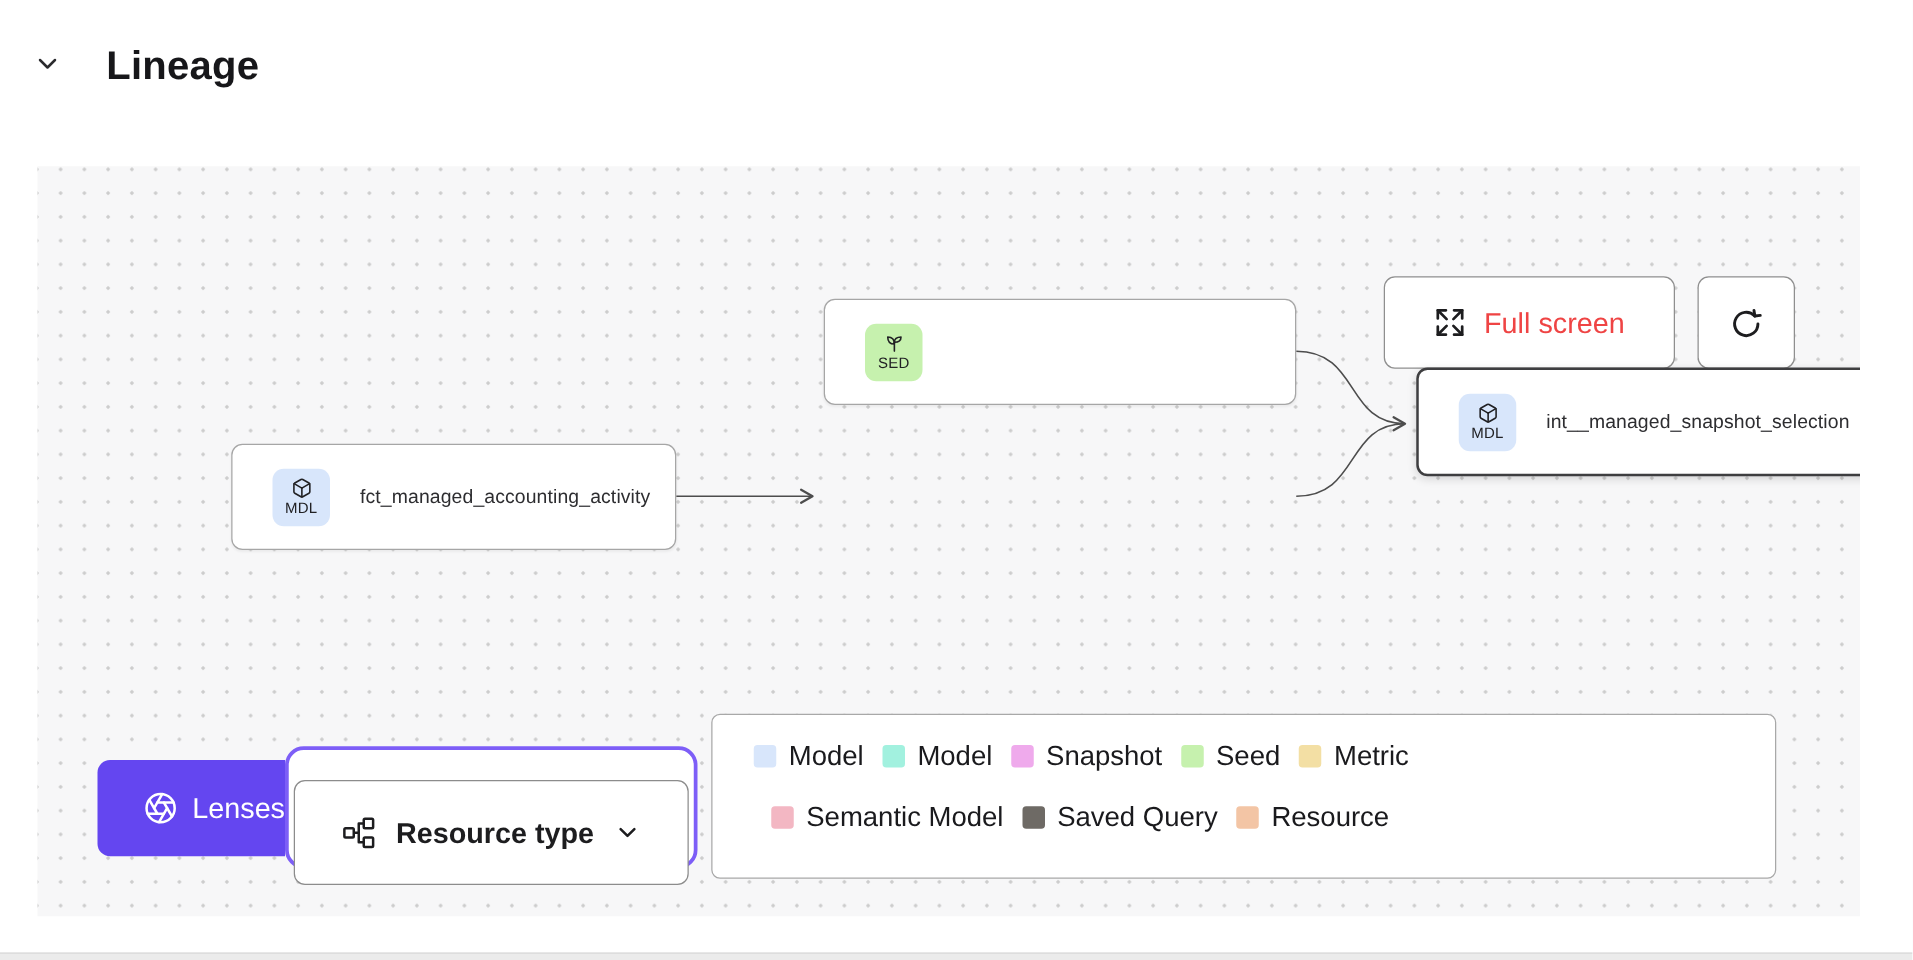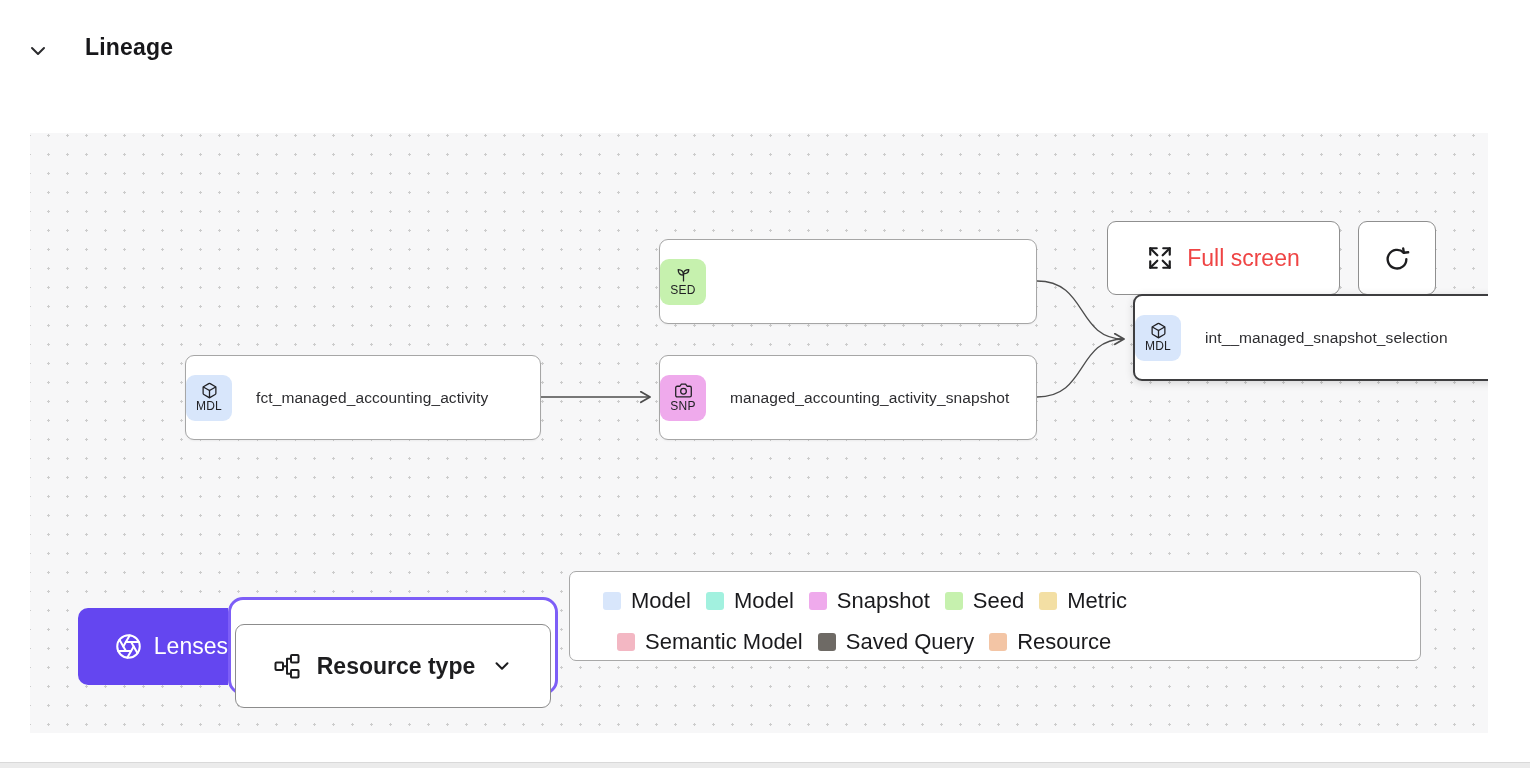--- a/index.html
+++ b/index.html
@@ -2,55 +2,55 @@
 <html><head>
 <meta charset="utf-8">
 <style>
   * { margin:0; padding:0; box-sizing:border-box; }
   html,body { width:1530px; height:768px; background:#ffffff;
     font-family:"Liberation Sans", sans-serif; position:relative; overflow:hidden; }
 
   
   .hdr-chevron { position:absolute; left:26px; top:39px; width:24px; height:24px;
     color:#2b2b2e; cursor:pointer; }
-  .page-title { position:absolute; left:85px; top:34px; font-size:23px; font-weight:700;
+  .page-title { position:absolute; left:85px; top:34px; font-size:32px; font-weight:700;
     color:#17171a; letter-spacing:.2px; }
 
   
   .canvas { position:absolute; left:30px; top:133px; width:1458px; height:600px;
     background-color:#f7f7f8;
     background-image: radial-gradient(circle, #cccccc 1.2px, transparent 1.4px);
     background-size:19px 19px; background-position:9px 12px; overflow:hidden; }
 
   .edges { position:absolute; left:0; top:0; width:1458px; height:600px; pointer-events:none; }
 
   
   .btn { position:absolute; background:#fff; border:1.5px solid #8f8f8f; border-radius:9px;
     display:flex; align-items:center; justify-content:center; gap:14px; cursor:pointer;
     color:#ef4444;margin-top:36px; }
   .btn-full { left:1077px; top:52px; width:233px; height:74px; font-size:23px; font-weight:500; }
   .btn-refresh { left:1328px; top:52px; width:78px; height:74px; }
 
   
   .node { position:absolute; height:85px; background:#fff; border:1px solid #a6a6a6;
-    border-radius:9px; display:flex; align-items:center; gap:24px; padding-left:0;
+    border-radius:9px; display:flex; align-items:center; gap:24px; padding-left:32px;
     box-shadow:0 1px 2px rgba(0,0,0,.05); cursor:pointer; }
   .node-seed { left:629px; top:106px; width:378px; }
   .node-fct  { left:155px; top:222px; width:356px; }
   .node-snp  { left:629px; top:222px; width:378px; }
   .node-int  { left:1103px; top:161px; width:420px; height:87px; border:2px solid #3e3e40;
     box-shadow:0 2px 8px rgba(0,0,0,.14); }
   .badge { width:46px; height:46px; border-radius:9px; flex:0 0 auto;
     display:flex; flex-direction:column; align-items:center; justify-content:center; gap:1px;
     color:#212124; }
   .badge-code { font-size:12px; font-weight:500; letter-spacing:.2px; line-height:13px; }
   .node-label { font-size:15.5px; color:#2d2d30; letter-spacing:.1px; white-space:nowrap; }
 
   
-  .legend { position:absolute; left:539px; top:438px; width:852px; height:90px;
+  .legend { position:absolute; left:539px; top:438px; width:852px; height:132px;
     background:#fff; border:1.5px solid #a8a8a8; border-radius:7px;
     padding:11px 0 0 33px; display:flex; flex-direction:column; gap:5px; }
   .legend-row { display:flex; align-items:center; height:44px; gap:15px; }
   .legend-row2 { margin-left:14px; }
   .legend-item { display:flex; align-items:center; gap:10px; font-size:22px; color:#1a1a1d; }
   .swatch { width:18px; height:18px; border-radius:3px; flex:0 0 auto; }
 
   
   .lenses-btn { position:absolute; left:48px; top:475px; width:150px; height:77px;
     border:none; border-radius:10px 0 0 10px; display:flex; align-items:center;
@@ -133,30 +133,20 @@
       <svg width="17" height="17" viewBox="0 0 24 24" fill="none" stroke="#212124" stroke-width="1.8" stroke-linecap="round" stroke-linejoin="round">
         <path d="M21 16V8a2 2 0 0 0-1-1.73l-7-4a2 2 0 0 0-2 0l-7 4A2 2 0 0 0 3 8v8a2 2 0 0 0 1 1.73l7 4a2 2 0 0 0 2 0l7-4A2 2 0 0 0 21 16z"></path>
         <polyline points="3.27 6.96 12 12.01 20.73 6.96"></polyline>
           <line x1="12" y1="22.08" x2="12" y2="12"></line>
       </svg>
       <span class="badge-code">MDL</span>
     </span>
     <span class="node-label">fct_managed_accounting_activity</span>
   </div>
 
-  <div class="node node-snp">
-    <span class="badge" style="background: rgb(239, 170, 236);">
-      <svg width="17" height="17" viewBox="0 0 24 24" fill="none" stroke="#212124" stroke-width="1.8" stroke-linecap="round" stroke-linejoin="round">
-        <path d="M23 19a2 2 0 0 1-2 2H3a2 2 0 0 1-2-2V8a2 2 0 0 1 2-2h4l2-3h6l2 3h4a2 2 0 0 1 2 2z"></path>
-        <circle cx="12" cy="13" r="4"></circle>
-      </svg>
-      <span class="badge-code">SNP</span>
-    </span>
-    <span class="node-label">managed_accounting_activity_snapshot</span>
-  </div>
 
   <div class="node node-int">
     <span class="badge" style="background: rgb(216, 230, 251);">
       <svg width="17" height="17" viewBox="0 0 24 24" fill="none" stroke="#212124" stroke-width="1.8" stroke-linecap="round" stroke-linejoin="round">
         <path d="M21 16V8a2 2 0 0 0-1-1.73l-7-4a2 2 0 0 0-2 0l-7 4A2 2 0 0 0 3 8v8a2 2 0 0 0 1 1.73l7 4a2 2 0 0 0 2 0l7-4A2 2 0 0 0 21 16z"></path>
         <polyline points="3.27 6.96 12 12.01 20.73 6.96"></polyline>
           <line x1="12" y1="22.08" x2="12" y2="12"></line>
       </svg>
       <span class="badge-code">MDL</span>
     </span>

